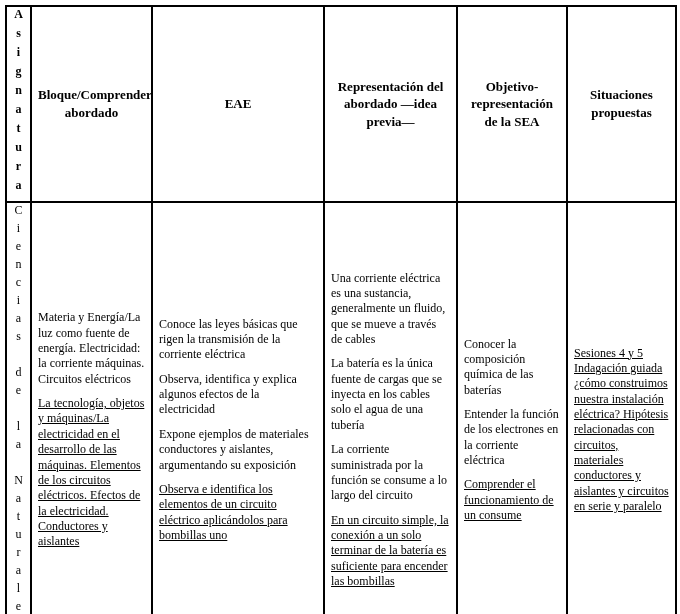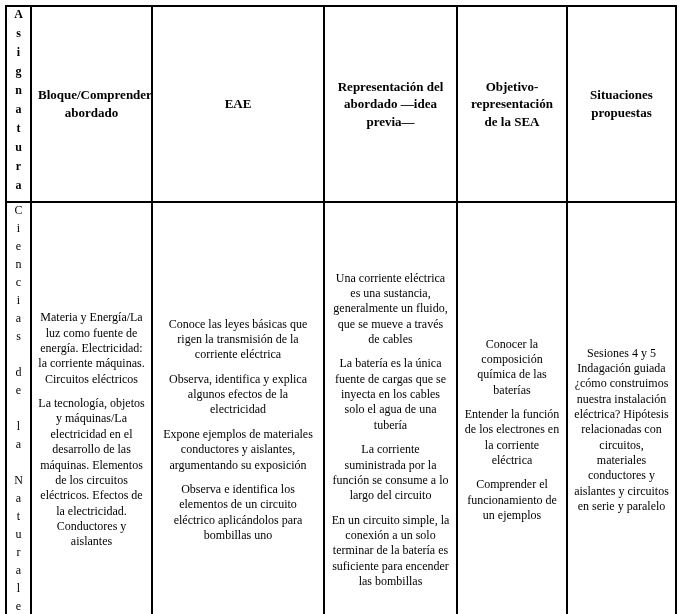--- a/index.html
+++ b/index.html
@@ -35,22 +35,22 @@
     text-align: center;
     padding: 4px 6px;
     line-height: 1.35;
   }
   td.text-cell {
     font-size: 12px;
     padding: 5px 6px;
     text-align: left;
     line-height: 1.28;
   }
-  td.text-cell p.para { margin: 0 0 9px 0; text-align: center; }
-  td.text-cell p.para:last-child { margin-bottom: 0; }
+  td.text-cell p.para { margin: 0 0 9px 0; }
+  td.text-cell p.para:last-child { margin-bottom: 0; text-decoration: underline; }
   .vcell { text-align: center; vertical-align: middle; }
   .vtext {
     display: inline-block;
     writing-mode: vertical-rl;
     text-orientation: upright;
     font-size: 12px;
     letter-spacing: 5px;
     line-height: 1;
     white-space: nowrap;
   }
@@ -96,21 +96,21 @@
       </td>
       <td class="text-cell">
         <p class="para">Una corriente eléctrica es una sustancia, generalmente un fluido, que se mueve a través de cables</p>
         <p class="para">La batería es la única fuente de cargas que se inyecta en los cables solo el agua de una tubería</p>
         <p class="para">La corriente suministrada por la función se consume a lo largo del circuito</p>
         <p class="para">En un circuito simple, la conexión a un solo terminar de la batería es suficiente para encender las bombillas</p>
       </td>
       <td class="text-cell">
         <p class="para">Conocer la composición química de las baterías</p>
         <p class="para">Entender la función de los electrones en la corriente eléctrica</p>
-        <p class="para">Comprender el funcionamiento de un ejemplos</p>
+        <p class="para">Comprender el funcionamiento de un consume</p>
       </td>
       <td class="text-cell">
         <p class="para">Sesiones 4 y 5 Indagación guiada ¿cómo construimos nuestra instalación eléctrica? Hipótesis relacionadas con circuitos, materiales conductores y aislantes y circuitos en serie y paralelo</p>
       </td>
     </tr>
   </tbody>
     </table>
 </div>
 
 </body></html>

